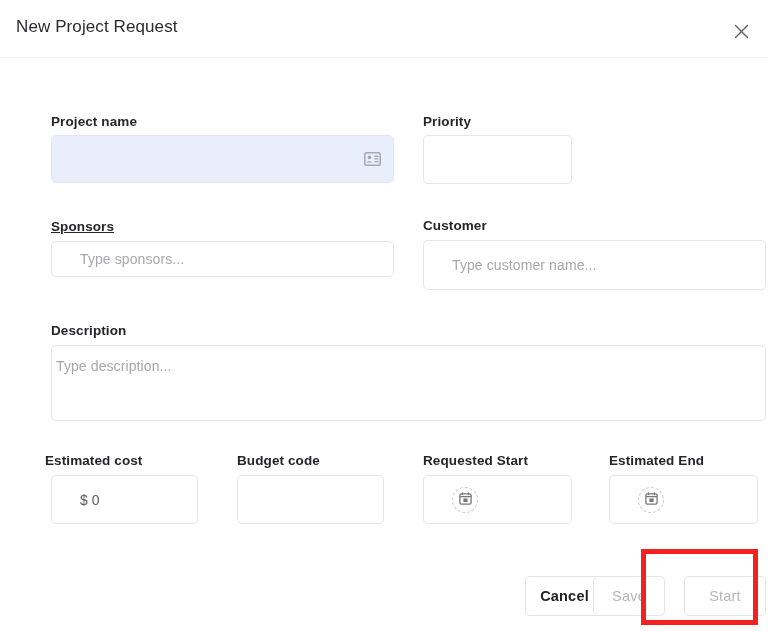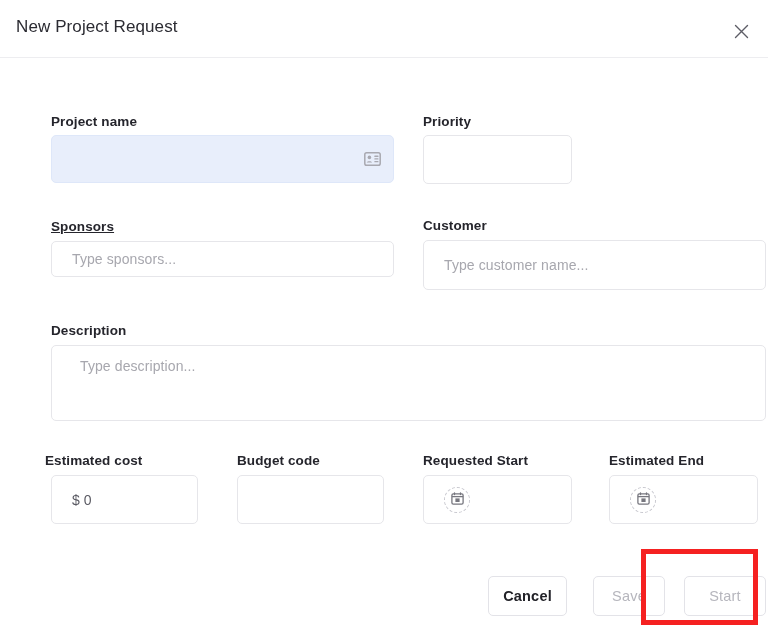--- a/index.html
+++ b/index.html
@@ -72,21 +72,21 @@
     white-space: nowrap;
   }
 
   .input-box {
     position: absolute;
     background: #ffffff;
     border: 1px solid #e6e6ea;
     border-radius: 5px;
     display: flex;
     align-items: center;
-    padding: 0 20px;
+    padding: 0 28px;
     font-size: 14px;
     color: #33333b;
     cursor: text;
   }
   .input-box.highlighted {
     background: #e8eefb;
     border-color: #dee7f9;
   }
   .placeholder {
     color: #a7a7ae;
@@ -98,21 +98,21 @@
     color: #5a5a63;
     font-size: 14px;
     white-space: nowrap;
   }
 
   .textarea-box {
     position: absolute;
     background: #ffffff;
     border: 1px solid #e6e6ea;
     border-radius: 5px;
-    padding: 11px 28px;
+    padding: 11px 4px;
     cursor: text;
   }
 
   
   .trailing-icon {
     position: absolute;
     right: 12px;
     top: 50%;
     transform: translateY(-50%);
     width: 18px;
@@ -251,21 +251,21 @@
           <svg width="13" height="13" viewBox="0 0 13 13">
             <rect x="0.9" y="1.9" width="11.2" height="10.2" rx="1.4" fill="none" stroke="#77777f" stroke-width="1.3"></rect>
             <path d="M0.9 4.6 H12.1" stroke="#77777f" stroke-width="1.3"></path>
             <path d="M3.5 0.8 V2.6 M9.5 0.8 V2.6" stroke="#77777f" stroke-width="1.3" stroke-linecap="round"></path>
             <rect x="4.4" y="6.4" width="4.2" height="3.6" fill="#77777f"></rect>
           </svg>
         </span>
       </span>
     </div>
 
-    <div class="btn btn-cancel" style="left:469px; top:518px; width:79px; height:40px;">Cancel</div>
+    <div class="btn btn-cancel" style="left:506px; top:518px; width:79px; height:40px;">Cancel</div>
     <div class="btn btn-disabled" style="left:574px; top:518px; width:72px; height:40px;">Save</div>
     <div class="btn btn-disabled" style="left:665px; top:518px; width:82px; height:40px;">Start</div>
 
   </div>
 
   <div class="annotation-box" style="left:641px; top:549px; width:117px; height:76px;"></div>
 
 </div>
 
 </body></html>

